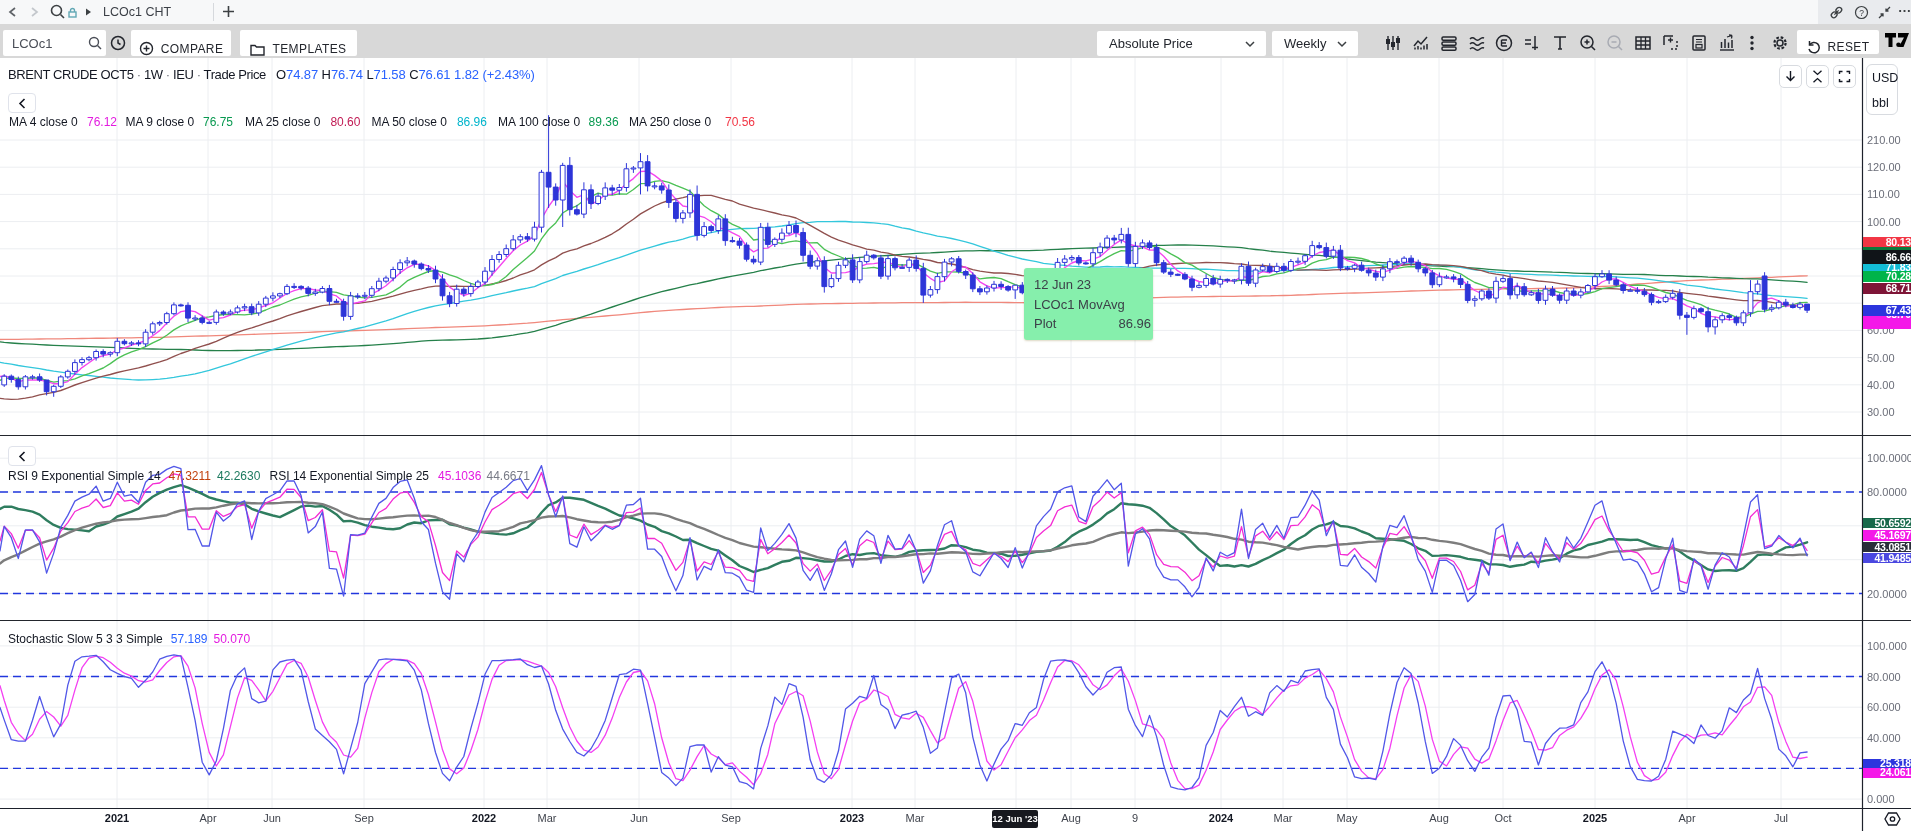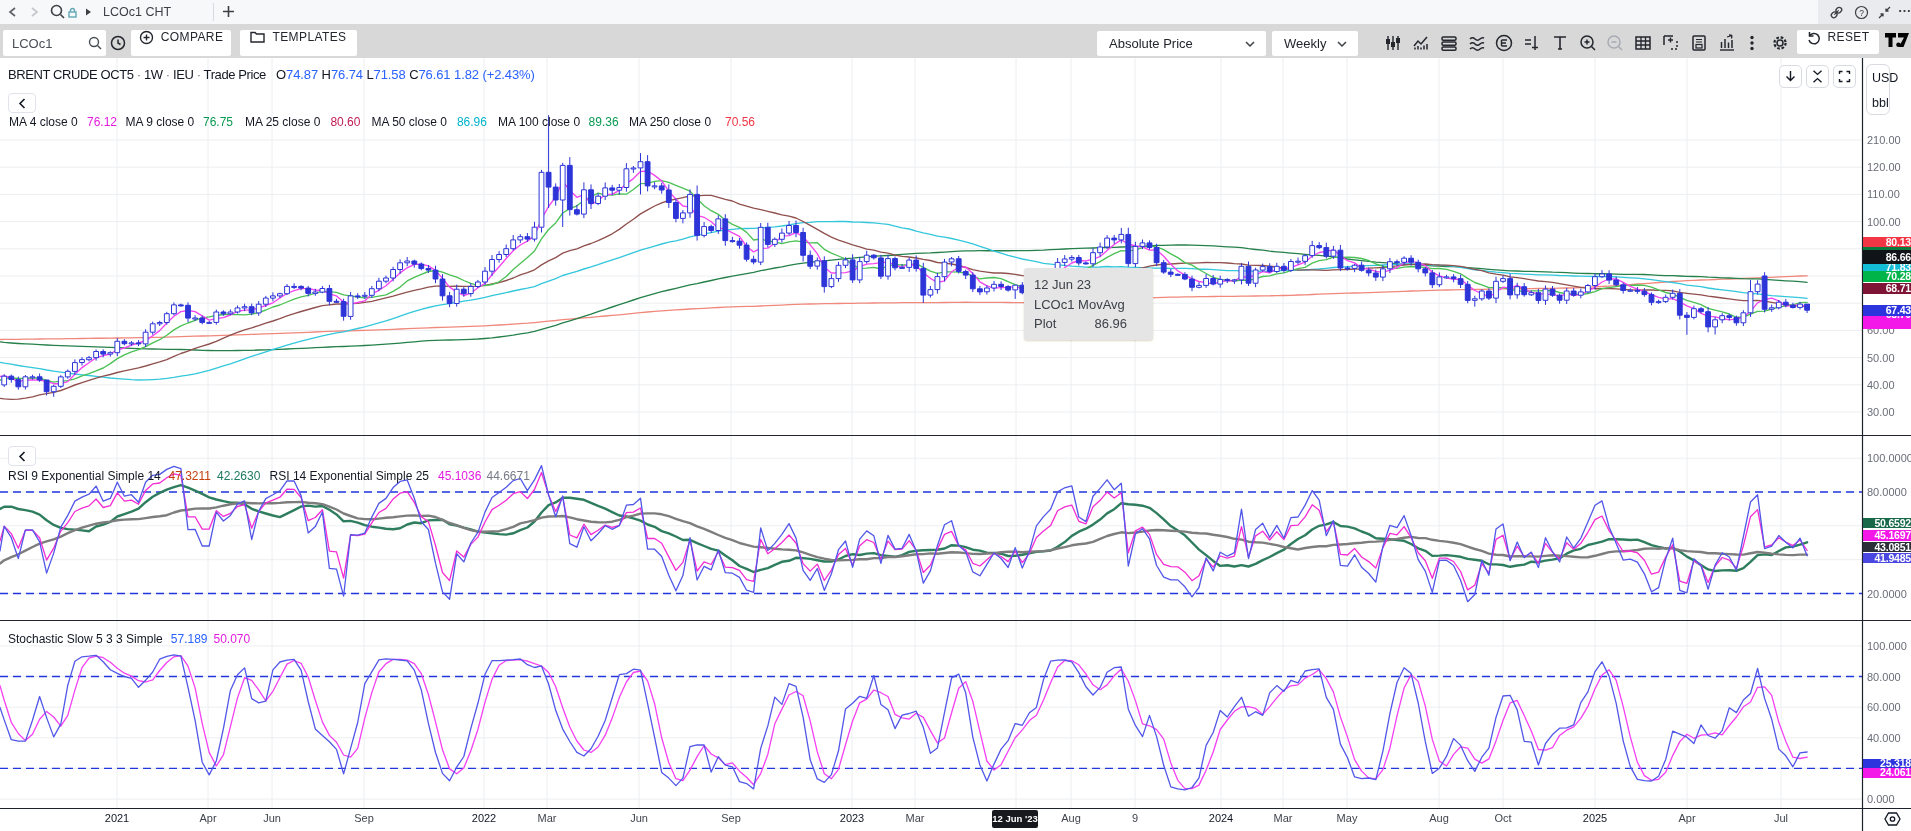--- a/index.html
+++ b/index.html
@@ -1,36 +1,36 @@
 <!DOCTYPE html>
 <html><head><meta charset="utf-8"><style>
 *{margin:0;padding:0;box-sizing:border-box}
 html,body{width:1911px;height:831px;overflow:hidden;font-family:"Liberation Sans",sans-serif;background:#fff}
 #root{position:relative;width:1911px;height:831px;background:#fff}
 .abs{position:absolute}
 .tabbar{left:0;top:0;width:1911px;height:24px;background:#f7f8f9}
 .tabgray{left:1818px;top:0;width:93px;height:24px;background:#e9ebee}
 .toolbar{left:0;top:24px;width:1911px;height:34px;background:#d8d8d8}
 .wbox{position:absolute;background:#fff;border-radius:2px}
-.btn{position:absolute;background:#fff;border-radius:2px;display:flex;align-items:flex-start;justify-content:center;color:#23262d;font-size:12px;letter-spacing:.4px}
+.btn{position:absolute;background:#fff;border-radius:2px;display:flex;align-items:flex-end;justify-content:center;color:#23262d;font-size:12px;letter-spacing:.4px}
 .ddown{position:absolute;background:#fff;border-radius:2px;display:flex;align-items:center;color:#23262d;font-size:13px;padding-left:12px}
 .chev{margin-left:auto;margin-right:10px}
 .hdr{left:8px;top:67px;font-size:13px;color:#131722;white-space:nowrap}
 .blue{color:#2962ff}
 .backbtn{position:absolute;width:28px;height:20px;background:#fff;border:1px solid #e0e3eb;border-radius:4px;display:flex;align-items:center;justify-content:center}
 .leg{position:absolute;font-size:12px;white-space:nowrap;color:#131722}
 .axlab{position:absolute;left:1867px;font-size:11px;color:#6a6d78;transform:translateY(-50%)}
 .tag{position:absolute;left:1863px;width:48px;color:#fff;font-size:10.5px;text-align:right;font-weight:600;letter-spacing:-0.2px}
 .tlab{position:absolute;top:812px;font-size:11px;color:#40444d;transform:translateX(-50%)}
-.tlab.yr{font-weight:normal;color:#131722}
-.tooltip{position:absolute;left:1024px;top:268px;width:129px;height:72px;background:#e5e5e5;border-radius:3px;
- box-shadow:0 1px 2px rgba(120,100,20,.25);font-size:13px;color:#3c4048;padding:7px 26px 0 10px}
+.tlab.yr{font-weight:bold;color:#131722}
+.tooltip{position:absolute;left:1024px;top:268px;width:129px;height:72px;background:#86efac;border-radius:3px;
+ box-shadow:0 1px 2px rgba(120,100,20,.25);font-size:13px;color:#3c4048;padding:7px 2px 0 10px}
 .ttrow{display:flex;justify-content:space-between;line-height:19.5px}
 .sqbtn{position:absolute;width:23px;height:23px;top:65px;background:#fff;border:1px solid #d8dbe0;border-radius:5px;display:flex;align-items:center;justify-content:center}
-.unitbox{position:absolute;left:1866px;top:64px;width:24px;height:51px;border:1px solid #d8dbe0;border-radius:6px;background:#fff}
+.unitbox{position:absolute;left:1866px;top:64px;width:32px;height:51px;border:1px solid #d8dbe0;border-radius:6px;background:#fff}
 .unitrow{height:25px;display:flex;align-items:center;padding-left:5px;font-size:12.5px;color:#131722}
 .timetag{position:absolute;left:992px;top:810px;width:46px;height:18px;background:#17191f;color:#fff;
  font-size:9.5px;font-weight:bold;text-align:center;line-height:18px;border-radius:2px;white-space:nowrap}
 </style></head><body>
 <div id="root">
 <svg width="1911" height="831" viewBox="0 0 1911 831" style="position:absolute;left:0;top:0">
 <defs>
 <clipPath id="cm">
           <rect x="0" y="58" width="1862.0" height="377"></rect>
         </clipPath>

